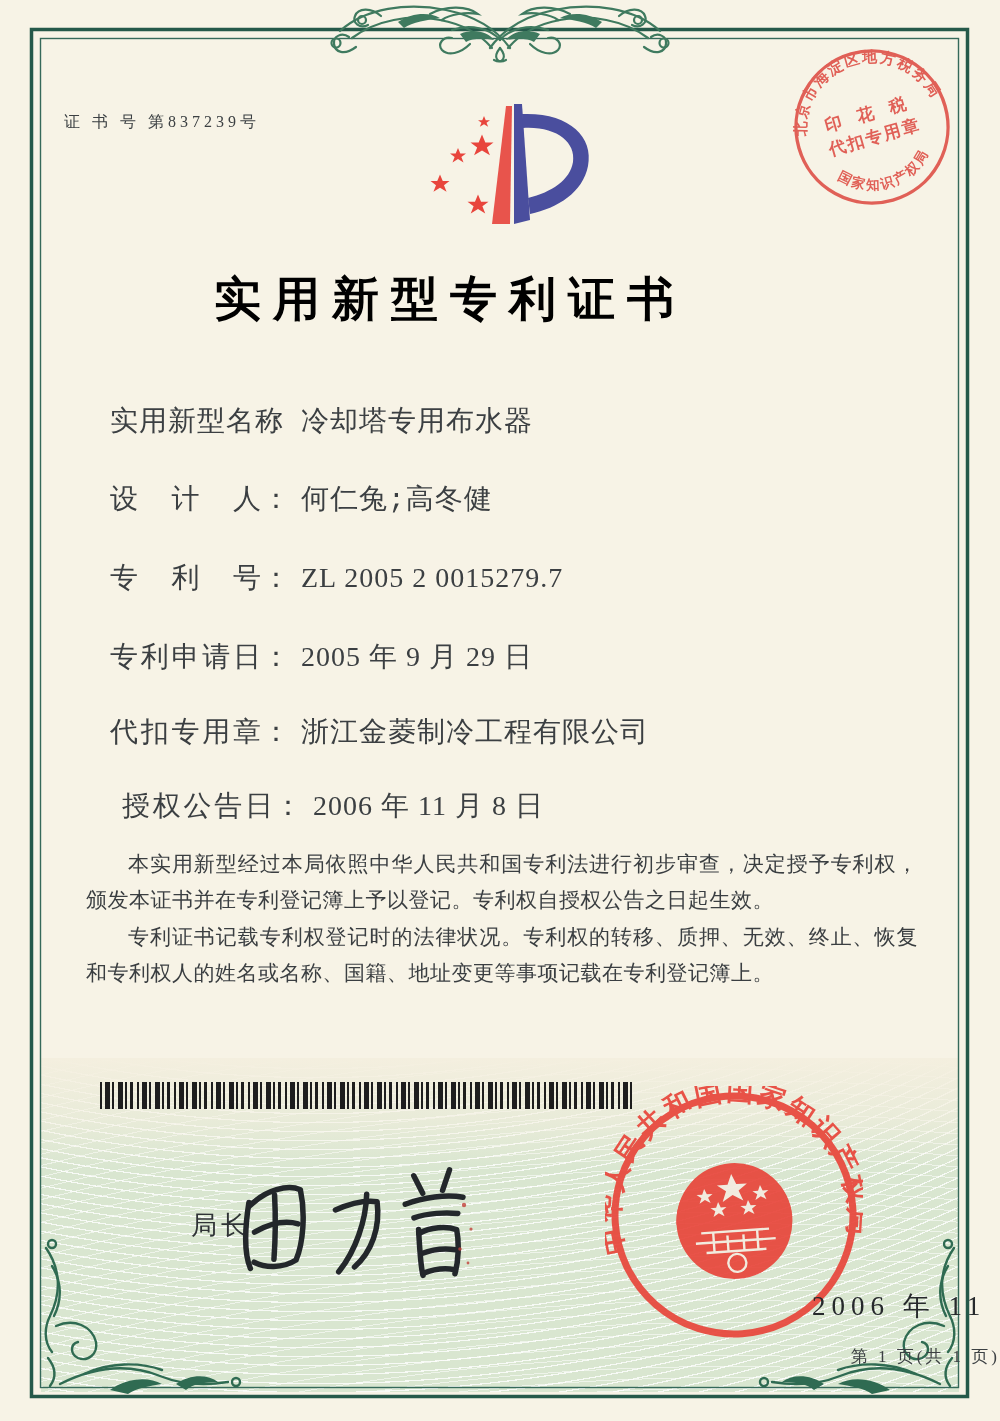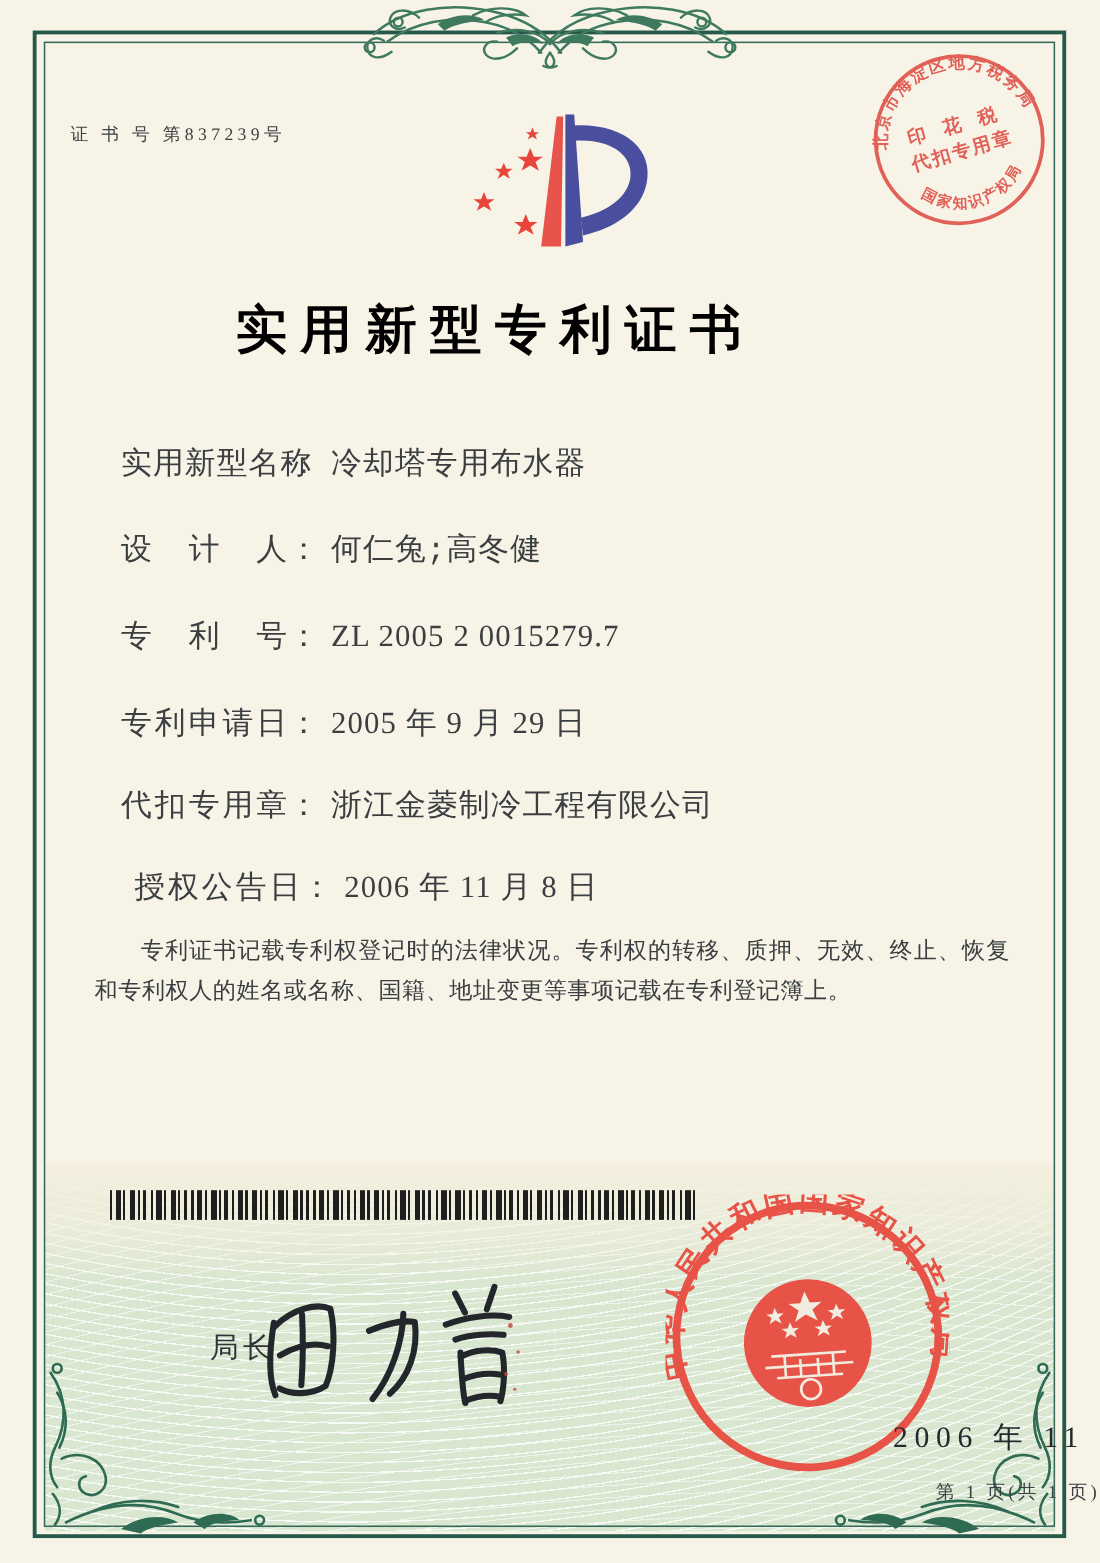--- a/index.html
+++ b/index.html
@@ -157,20 +157,21 @@
   <span class="lbl">专利申请日</span><span class="colon">：</span><span>2005 年 9 月 29 日</span>
 </div>
 <div class="abs field" style="top:713px;">
   <span class="lbl">代扣专用章</span><span class="colon">：</span><span>浙江金菱制冷工程有限公司</span>
 </div>
 <div class="abs field" style="top:787px;margin-left:12px;">
   <span class="lbl">授权公告日</span><span class="colon">：</span><span>2006 年 11 月 8 日</span>
 </div>
 
 <div class="abs body-text">
+  <p>本实用新型经过本局依照中华人民共和国专利法进行初步审查，决定授予专利权，颁发本证书并在专利登记簿上予以登记。专利权自授权公告之日起生效。</p>
   <p>专利证书记载专利权登记时的法律状况。专利权的转移、质押、无效、终止、恢复和专利权人的姓名或名称、国籍、地址变更等事项记载在专利登记簿上。</p>
 </div>
 
 <div class="abs barcode"></div>
 
 <svg class="abs seal-svg" style="left:790px;top:45px;" width="165" height="165" viewBox="-82 -82 165 165">
   <g transform="rotate(-16)" opacity="0.92">
     <circle cx="0" cy="0" r="76" fill="none" stroke="#df544b" stroke-width="3.4"></circle>
     <defs>
       <path id="taxTop" d="M -64 22 A 67 67 0 1 1 64 22"></path>

